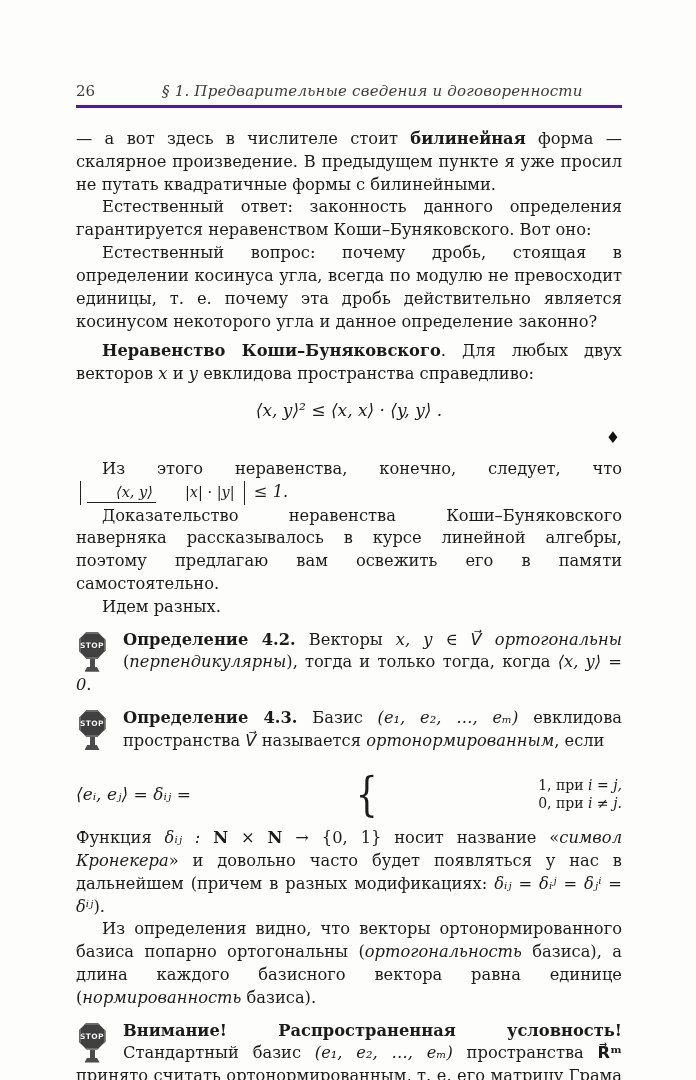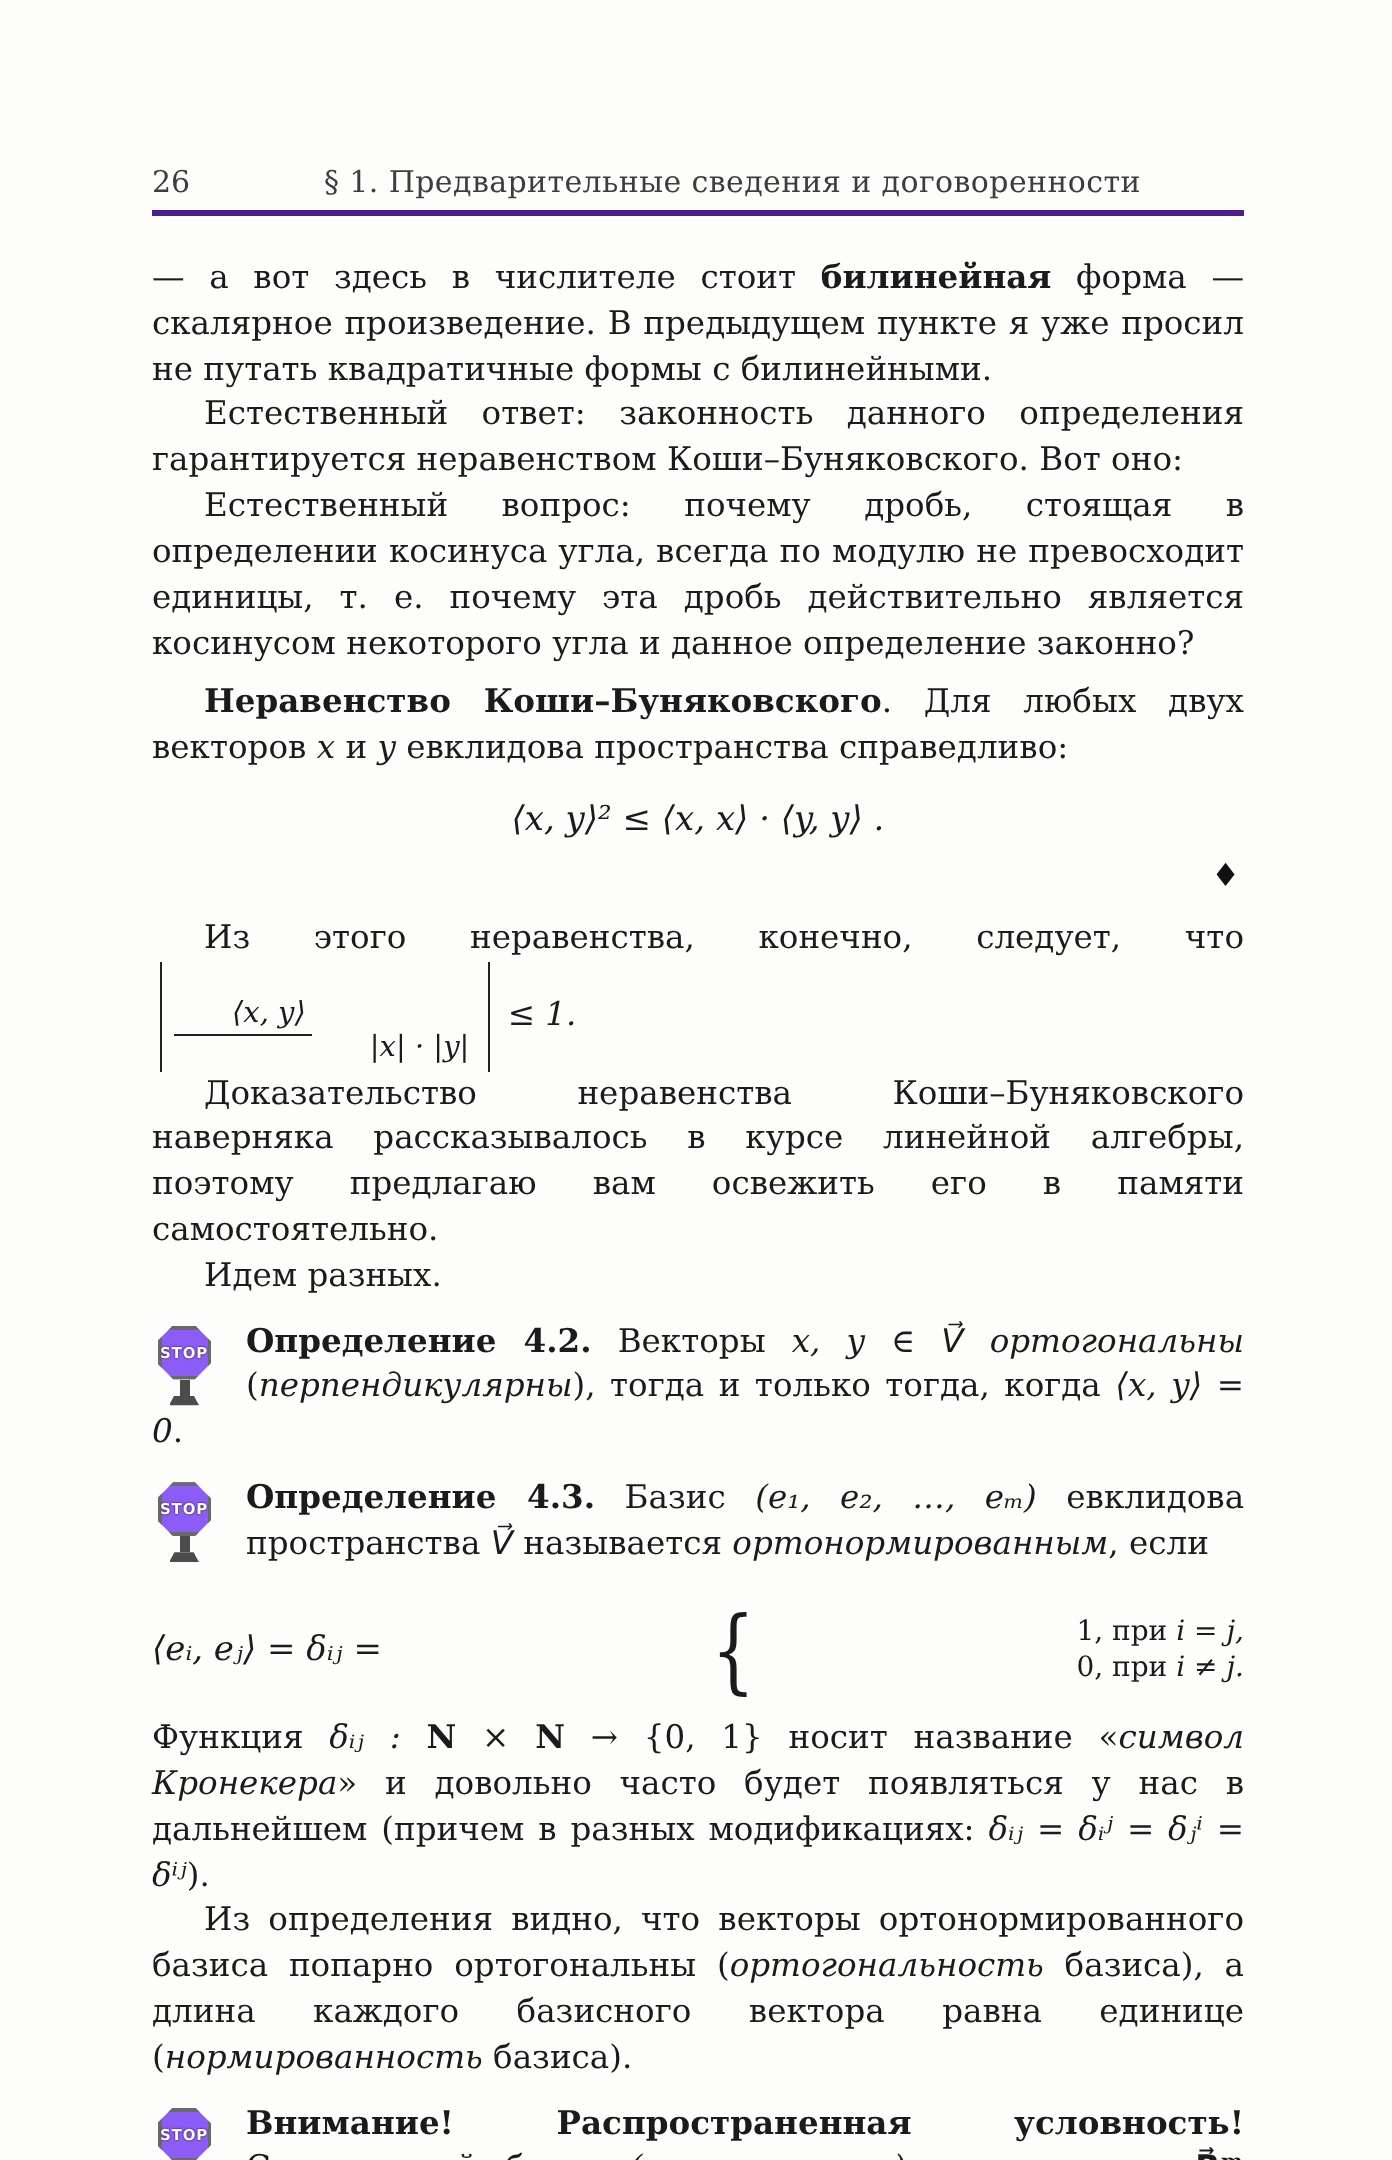--- a/index.html
+++ b/index.html
@@ -8,52 +8,52 @@
     font-family:"DejaVu Serif","Liberation Serif",serif;color:#1b1b1b;
   }
   .page{box-sizing:border-box;width:696px;height:1080px;padding:82px 74px 30px 76px;}
   
   .header{
     display:flex;align-items:baseline;
     border-bottom:3px solid #4c1d95;padding-bottom:5px;margin-bottom:20px;
     font-size:15px;color:#3d3d3d;
   }
   .page-num{min-width:30px;}
-  .chapter{margin-left:56px;letter-spacing:.2px;}
+  .chapter{font-style:italic;margin-left:56px;letter-spacing:.2px;}
   
   .body-p{margin:0;font-size:16.3px;line-height:1.40;text-align:justify;}
   .indent{text-indent:26px;}
   .sp-top{margin-top:7px;}
   .b{font-weight:bold;}
   .it{font-style:italic;}
   .math{font-style:italic;font-family:"DejaVu Serif","DejaVu Sans",serif;}
   .bold-math{font-weight:bold;font-family:"DejaVu Serif","DejaVu Sans",serif;}
   .roman{font-style:normal;}
   
   .formula{clear:both;text-align:center;font-size:17px;margin:14px 0 4px;}
   .qed{text-align:right;font-size:16px;line-height:1;margin:10px 2px 12px 0;color:#111;}
   
   .abs{
     display:inline-flex;align-items:center;vertical-align:middle;
     border-left:1.4px solid #222;border-right:1.4px solid #222;
     padding:2px 6px;margin:0 4px;
   }
   .frac{display:inline-flex;flex-direction:row;align-items:center;font-size:14.5px;line-height:1.3;}
   .frac .num{border-bottom:1px solid #222;padding:0 3px;}
-  .frac .den{padding:0 3px;margin-top:32px;}
+  .frac .den{padding:0 3px;}
   
   .cases-row{display:flex;justify-content:space-between;align-items:center;margin:21px 0 12px;clear:both;font-size:17px;}
   .brace{font-size:46px;font-weight:400;line-height:.9;margin:0 6px 0 10px;transform:scaleX(.75);display:inline-block;}
   .case-lines{display:inline-flex;flex-direction:column;text-align:left;font-size:14px;line-height:1.35;}
   
   .stop-block{margin-top:10px;clear:both;}
   .stop-block::after{content:"";display:block;clear:both;}
   .stop-icon{float:left;width:32px;margin:3px 15px 2px 0;}
   .oct{
-    width:27px;height:27px;margin:0 auto;background:#8b5cf6;
+    width:27px;height:27px;margin:0 auto;background:#404040;
     clip-path:polygon(30% 0,70% 0,100% 30%,100% 70%,70% 100%,30% 100%,0 70%,0 30%);
     display:flex;align-items:center;justify-content:center;
     color:#fff;font-family:"DejaVu Sans","Liberation Sans",sans-serif;
     font-size:7.5px;font-weight:bold;letter-spacing:.4px;
     text-shadow:0 0 1px #000;
     box-shadow:inset 0 0 0 2px #6a6a6a;
   }
   .stem{width:5px;height:8px;background:#4c4c4c;margin:0 auto;}
   .base{width:15px;height:5px;background:#4c4c4c;margin:0 auto;clip-path:polygon(18% 0,82% 0,100% 100%,0 100%);}
 </style>

